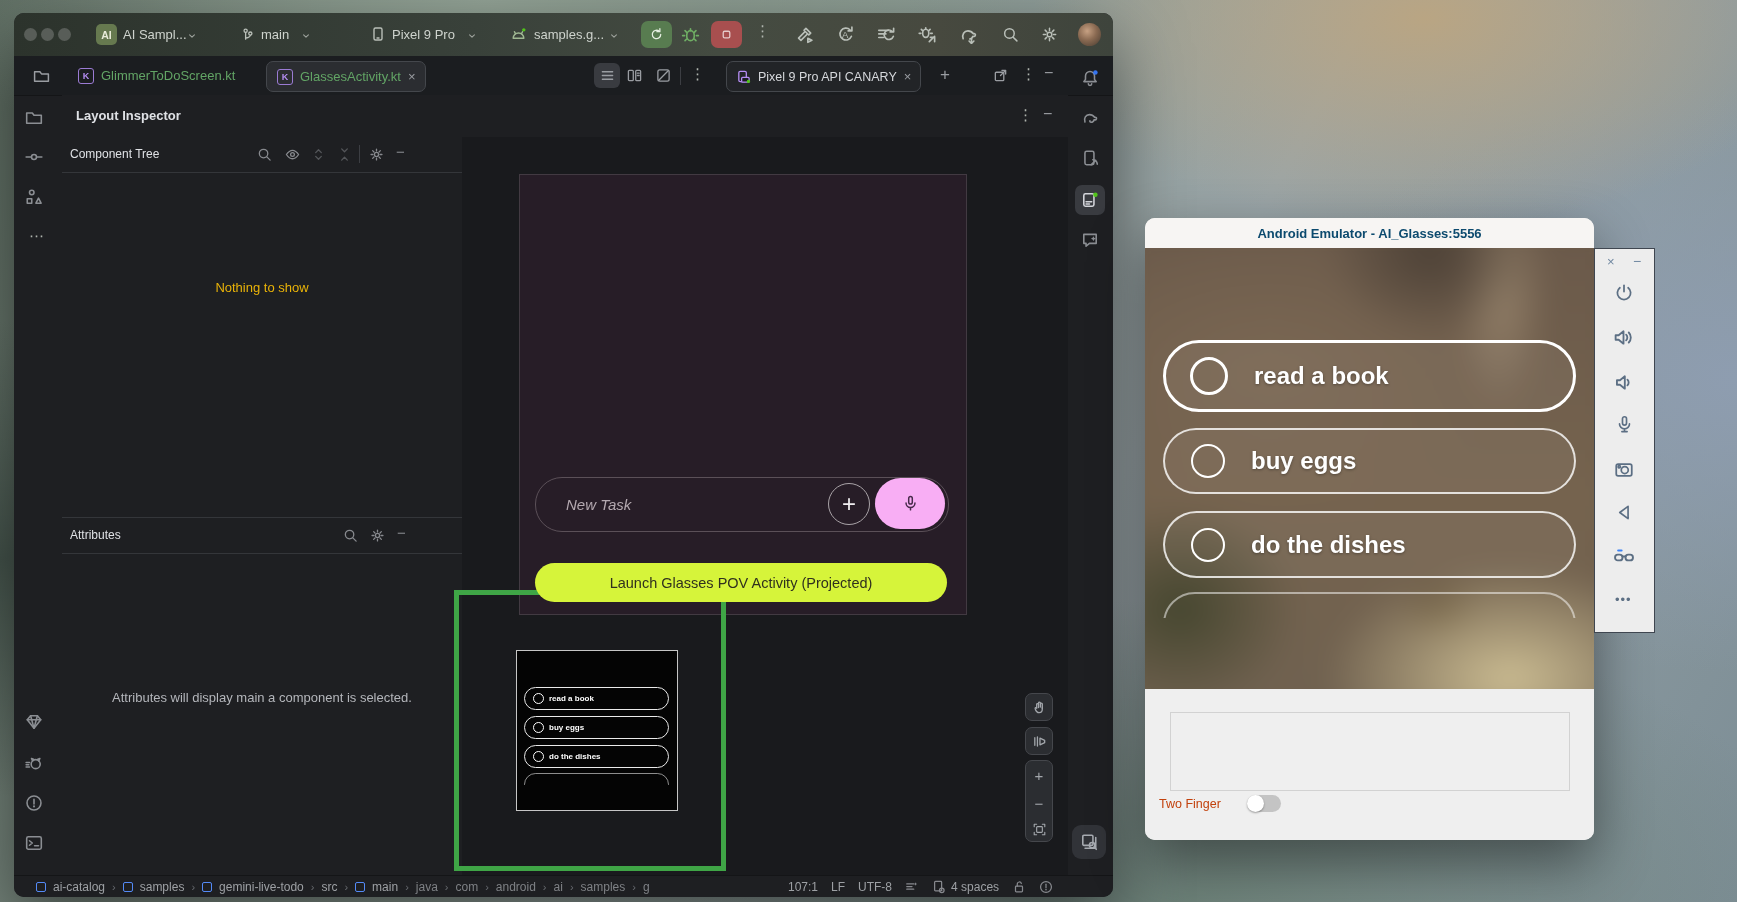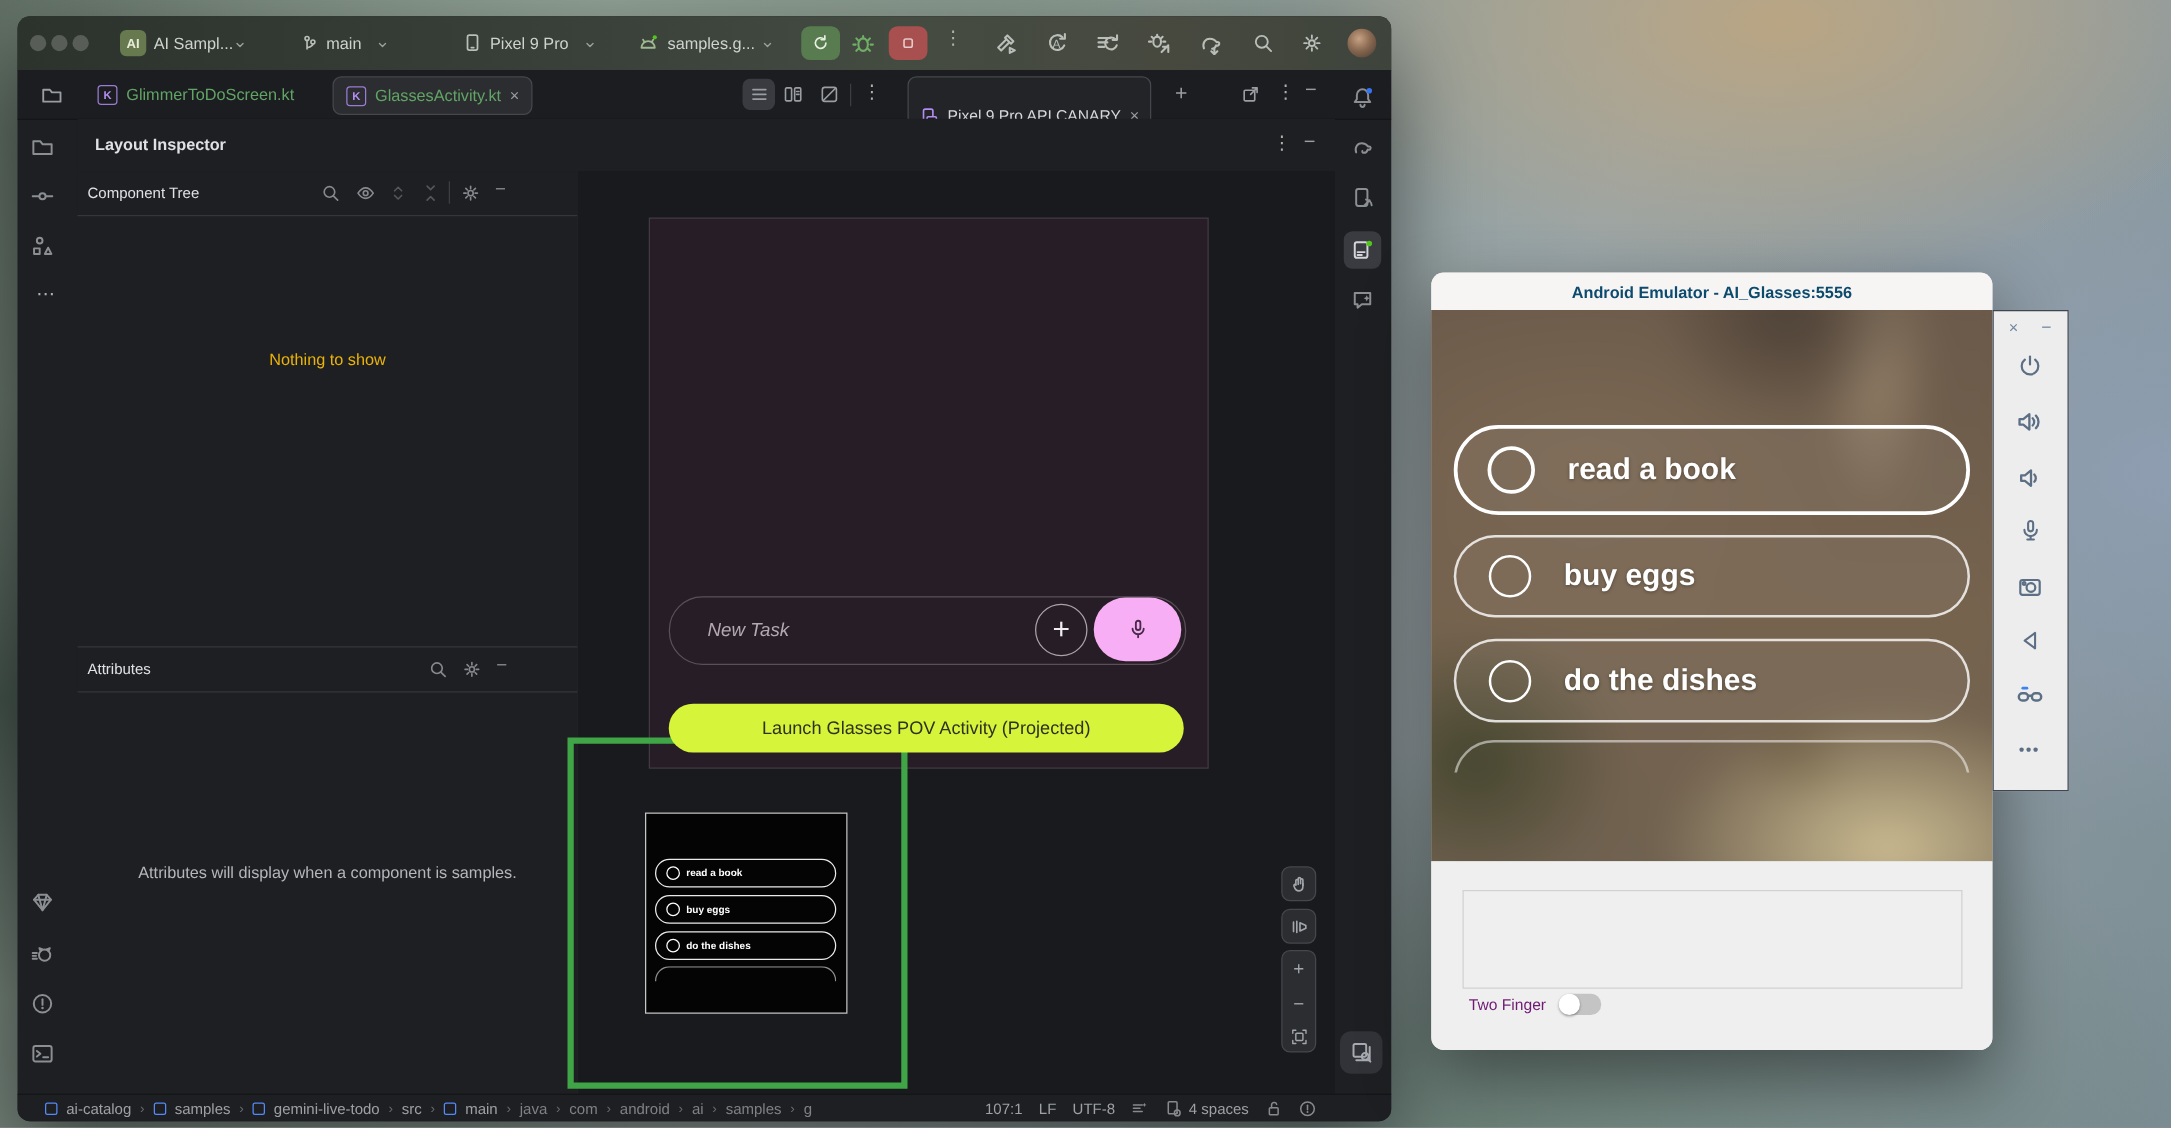--- a/index.html
+++ b/index.html
@@ -41,21 +41,21 @@
   .tabrow{left:0;top:43px;width:1099px;height:39px;background:#1b1d20;border-bottom:1px solid #141517}
   .kt-ic{width:14px;height:14px;border:1.3px solid #9b7bd4;border-radius:3px;color:#b48cf2;
     font-size:9px;font-weight:bold;display:flex;align-items:center;justify-content:center}
   .tab-label{font-size:13px;color:#62a465;white-space:nowrap}
   .tab-active{left:252px;top:5px;height:29px;border-radius:7px;background:#2b2d31;border:1px solid #44474c;
     display:flex;align-items:center;padding:0 10px;gap:7px}
   .x-ic{color:#9a9da2;font-size:13px;line-height:13px}
   .gray-ic{color:#9a9da2}
   .sel-ic{background:#393b40;border-radius:6px}
   .devtab{left:712px;top:5px;height:29px;border-radius:7px;border:1px solid #44474c;background:#222427;
-    display:flex;align-items:center;padding:16px 9px;gap:7px}
+    display:flex;align-items:center;padding:0 9px;gap:7px}
   .devtab-label{font-size:12.5px;color:#d6d8dc;white-space:nowrap}
   .vsep{width:1px;height:18px;background:#3c3e43}
 
   
   .rail-ic{color:#8b8e93}
   .rail-active{background:#393b40;border-radius:7px}
 
   
   .insp-header{left:48px;top:82px;width:1006px;height:42px;background:#1e1f22}
   .insp-title{font-size:13px;font-weight:bold;color:#dfe1e5;line-height:42px}
@@ -121,21 +121,21 @@
       radial-gradient(ellipse 300px 200px at 30% 30%, #7a6753 0%, rgba(122,103,83,0) 80%),
       linear-gradient(180deg,#6a594a 0%,#75634e 55%,#6f6150 100%)}
   .epill{position:absolute;left:18px;width:413px;border-radius:37px;box-sizing:border-box;
     display:flex;align-items:center;background:rgba(255,255,255,.05)}
   .epill .eradio{border:2.5px solid #fff;border-radius:50%;flex:none}
   .etxt{font-size:24px;font-weight:600;color:#fff;margin-left:26px;text-shadow:0 1px 3px rgba(0,0,0,.35);white-space:nowrap}
   .epill4wrap{position:absolute;left:18px;top:344px;width:413px;height:26px;overflow:hidden}
   .epill4{width:413px;height:64px;border-radius:34px;border:2px solid rgba(255,255,255,.5);box-sizing:border-box}
   .emu-bottom{position:absolute;left:0;top:471px;width:449px;height:151px;background:#efefef}
   .touchpad{position:absolute;left:25px;top:23px;width:398px;height:77px;border:1.5px solid #d2d2d2}
-  .twofinger{position:absolute;left:30px;top:108px;font-size:12.5px;color:#701a75}
+  .twofinger{position:absolute;left:14px;top:108px;font-size:12.5px;color:#c2410c}
   .toggle{position:absolute;left:102px;top:106px;width:34px;height:17px;border-radius:9px;background:#c4c4c4}
   .toggle .knob{position:absolute;left:0;top:0;width:17px;height:17px;border-radius:50%;background:#fff;
     box-shadow:0 1px 2px rgba(0,0,0,.35)}
 
   .emu-panel{left:1594px;top:248px;width:61px;height:385px;background:#ededed;border:1px solid #3f4650;
     box-sizing:border-box}
   .ep-ic{position:absolute;color:#5c6f84}
   .ep-txt{position:absolute;color:#6f87a0;font-size:14px;line-height:14px}
 </style>
 </head>
@@ -391,21 +391,21 @@
         <path d="M10.5 10.5L14 14"></path>
       </svg>
     <svg class="w mini-ic" style="left:308px;top:10px" width="15" height="15" viewBox="0 0 16 16">
         <circle cx="8" cy="8" r="2.2"></circle>
         <path d="M8 2.2v2M8 11.8v2M2.2 8h2M11.8 8h2M3.9 3.9l1.4 1.4M10.7 10.7l1.4 1.4M12.1 3.9l-1.4 1.4M5.3 10.7l-1.4 1.4"></path>
       </svg>
     <div class="w mini-ic" style="left:335px;top:6px;font-size:15px">−</div>
   </div>
 
   <div class="w leftpanel-border" style="left:48px;top:539px;width:400px;height:323px">
-    <div class="w attr-empty" style="left:0;top:138px;width:400px;text-align:center">Attributes will display when a component is samples.</div>
+    <div class="w attr-empty" style="left:0;top:138px;width:400px;text-align:center">Attributes will display main a component is selected.</div>
   </div>
 
   <div class="w toolbar" style="left:448px;top:124px;width:606px">
     <svg class="w" style="left:10px;top:10px;color:#b48cf2" width="15" height="15" viewBox="0 0 16 16">
         <rect x="4" y="2" width="8" height="12" rx="1.5"></rect>
         <path d="M7 12h2"></path>
       </svg>
     <span class="w" style="left:30px;top:9px;font-size:13px;color:#d3d5da">Pixel 9 Pro</span>
     <svg class="w chev" style="left:112px;top:14px" viewBox="0 0 10 10">
         <path d="M2 3.5l3 3 3-3"></path>

